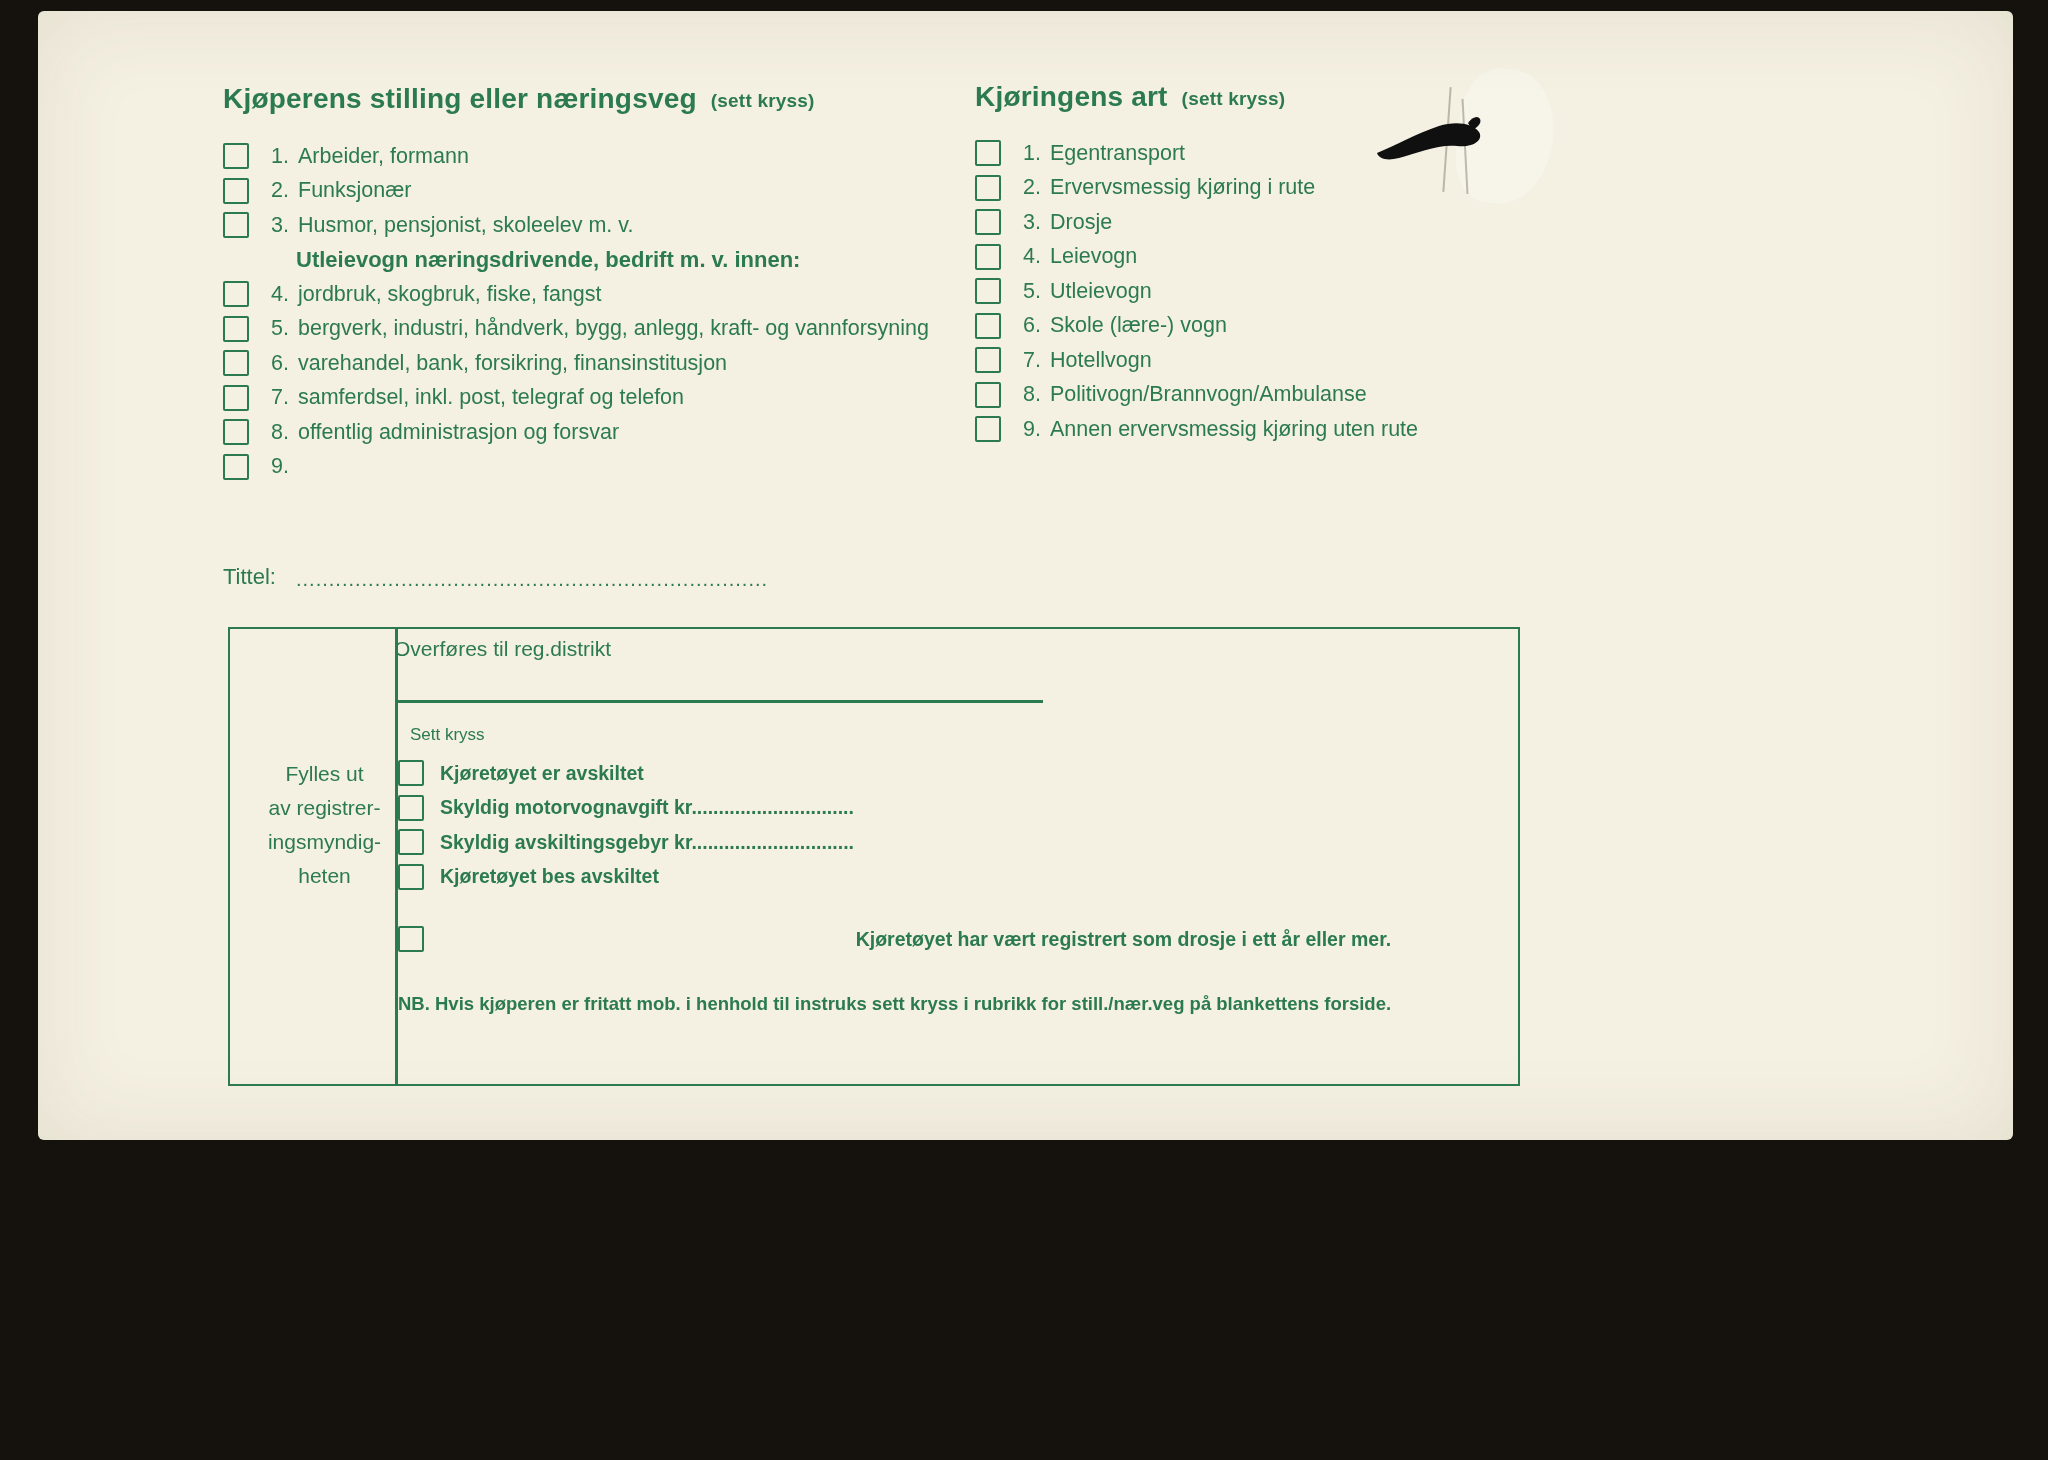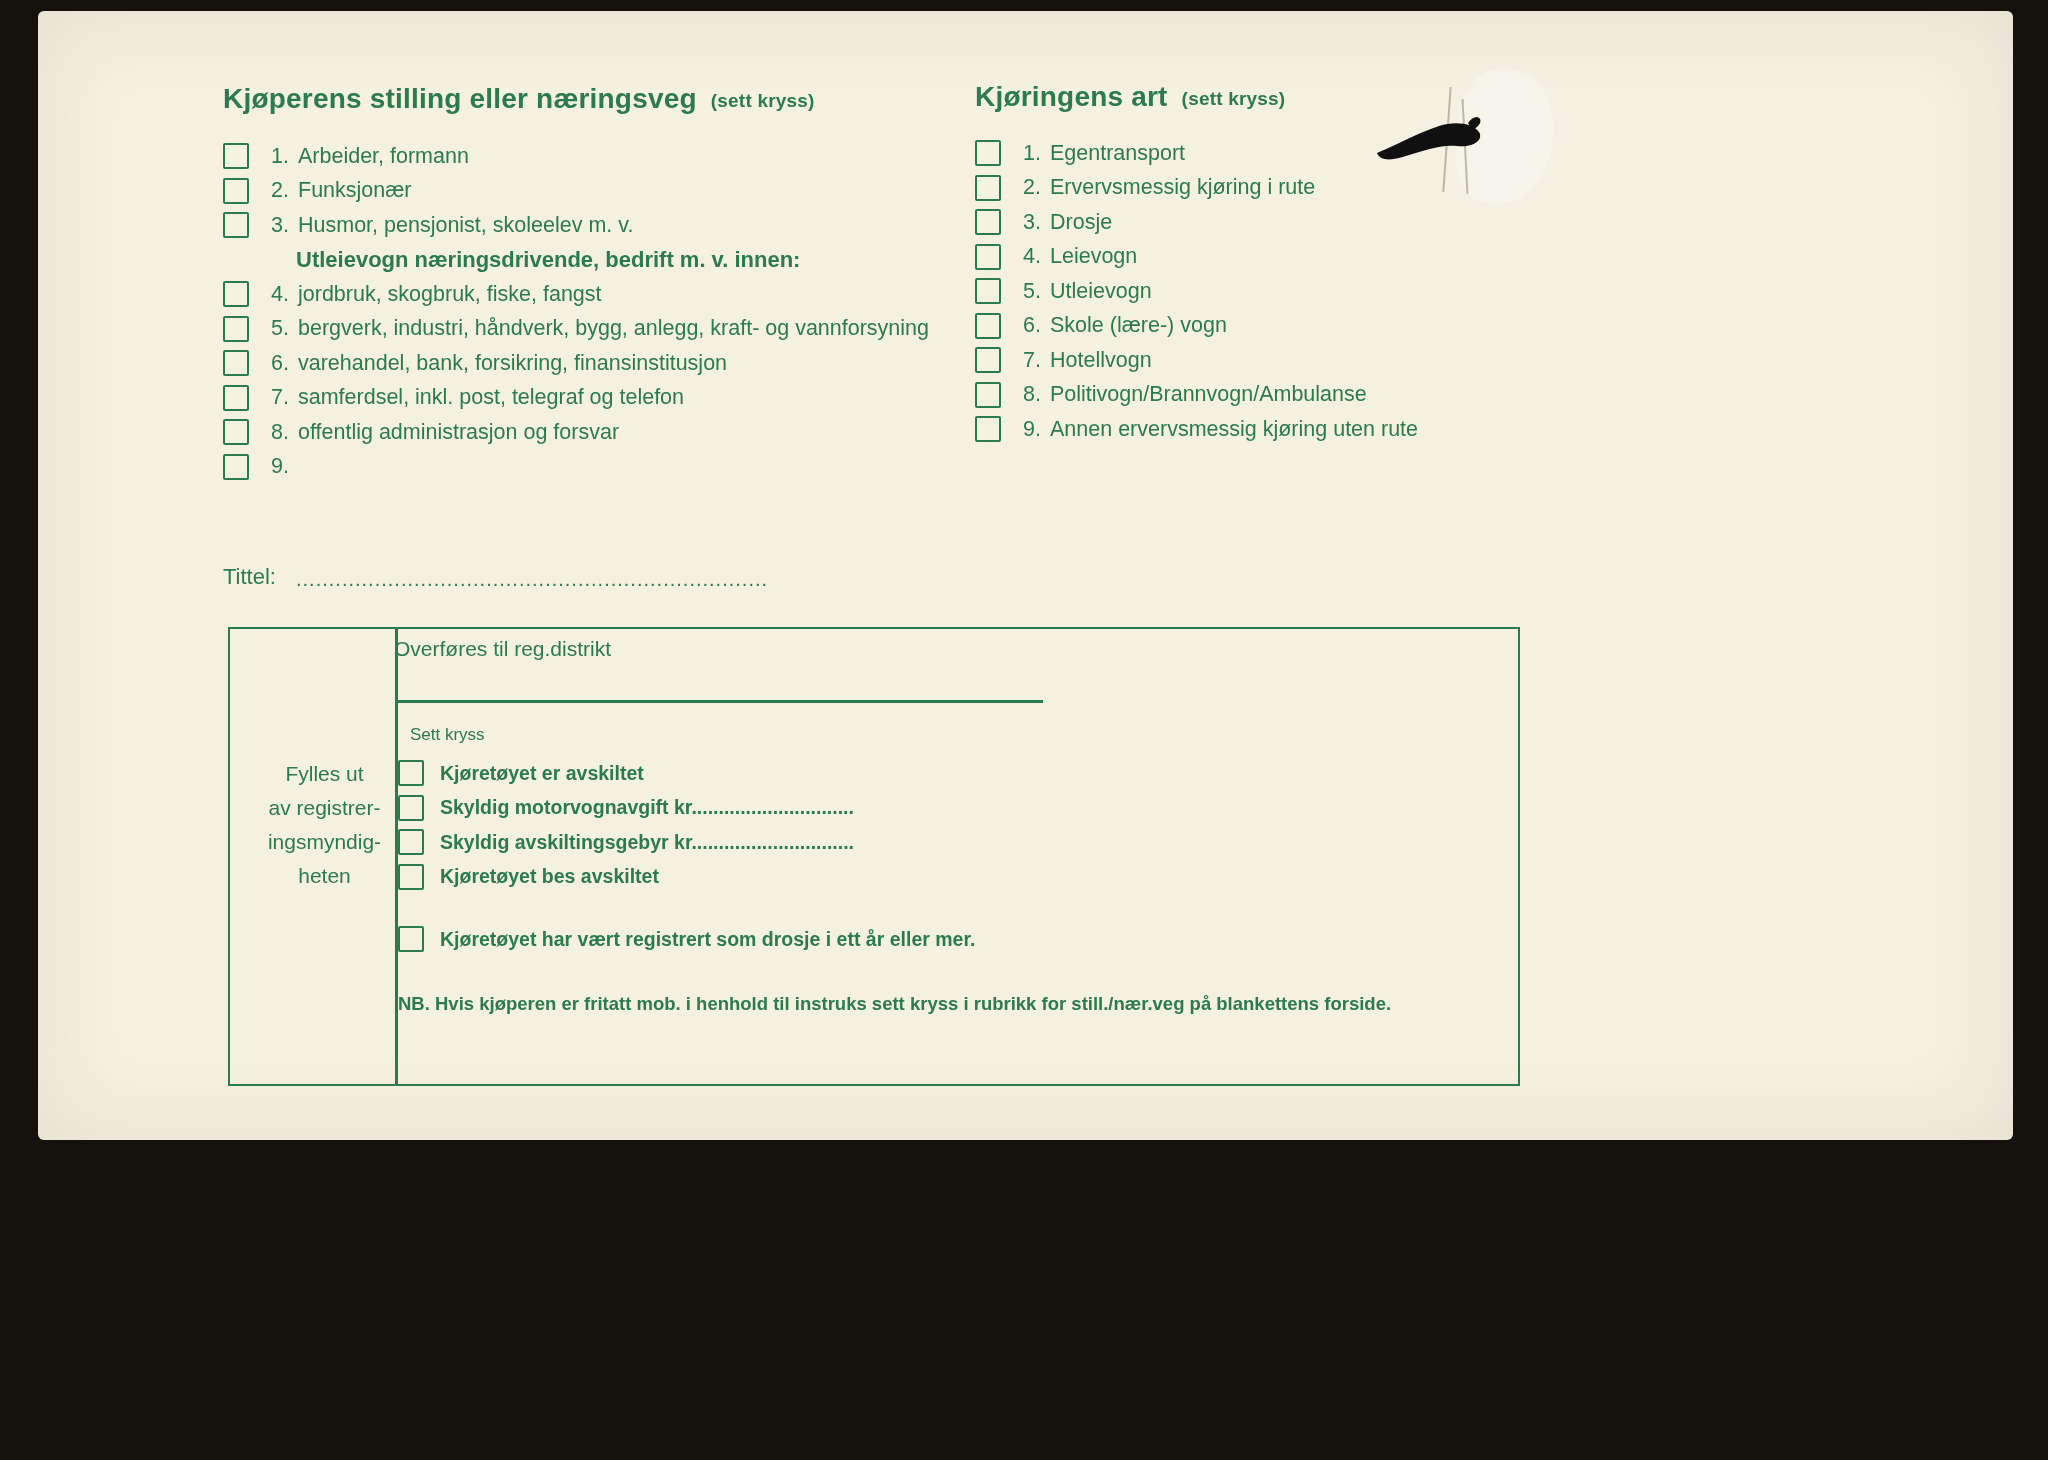--- a/index.html
+++ b/index.html
@@ -30,21 +30,21 @@
   .regbox{position:absolute;left:190px;top:616px;width:1292px;height:459px;border:2.5px solid #2c7a4f;box-sizing:border-box;}
   .regbox .divider{position:absolute;left:165px;top:0;bottom:0;width:2.5px;background:#2c7a4f;}
   .side-label{position:absolute;left:12px;top:128px;width:165px;text-align:center;font-size:21px;line-height:34px;}
   .transfer{position:absolute;left:164px;top:8px;font-size:21px;}
   .rule{position:absolute;left:165px;top:71px;width:648px;height:2.5px;background:#2c7a4f;}
   .settkryss{position:absolute;left:180px;top:96px;font-size:17px;}
   .checks{position:absolute;left:168px;top:127px;}
   .bcrow{height:34.5px;display:flex;align-items:center;}
   .bcrow .cbox{margin-right:16px;}
   .blabel{font-size:19.5px;font-weight:bold;white-space:nowrap;}
-  .bcrow.spaced{margin-top:28px;}
+  .bcrow.spaced{margin-top:28px;justify-content:space-between;}
   .nb-note{margin-top:36px;font-size:18.5px;font-weight:bold;white-space:nowrap;}
   
   .tear{position:absolute;left:1420px;top:58px;width:95px;height:135px;background:rgba(255,255,255,0.28);
         border-radius:45% 55% 60% 40%;transform:rotate(6deg);}
   .scratch{position:absolute;width:2px;background:rgba(80,75,60,0.35);}
   .scratch1{left:1408px;top:76px;height:105px;transform:rotate(4deg);}
   .scratch2{left:1426px;top:88px;height:95px;transform:rotate(-3deg);}
   .ink-blot{position:absolute;left:1335px;top:102px;width:115px;height:62px;}
 </style>
 </head>

